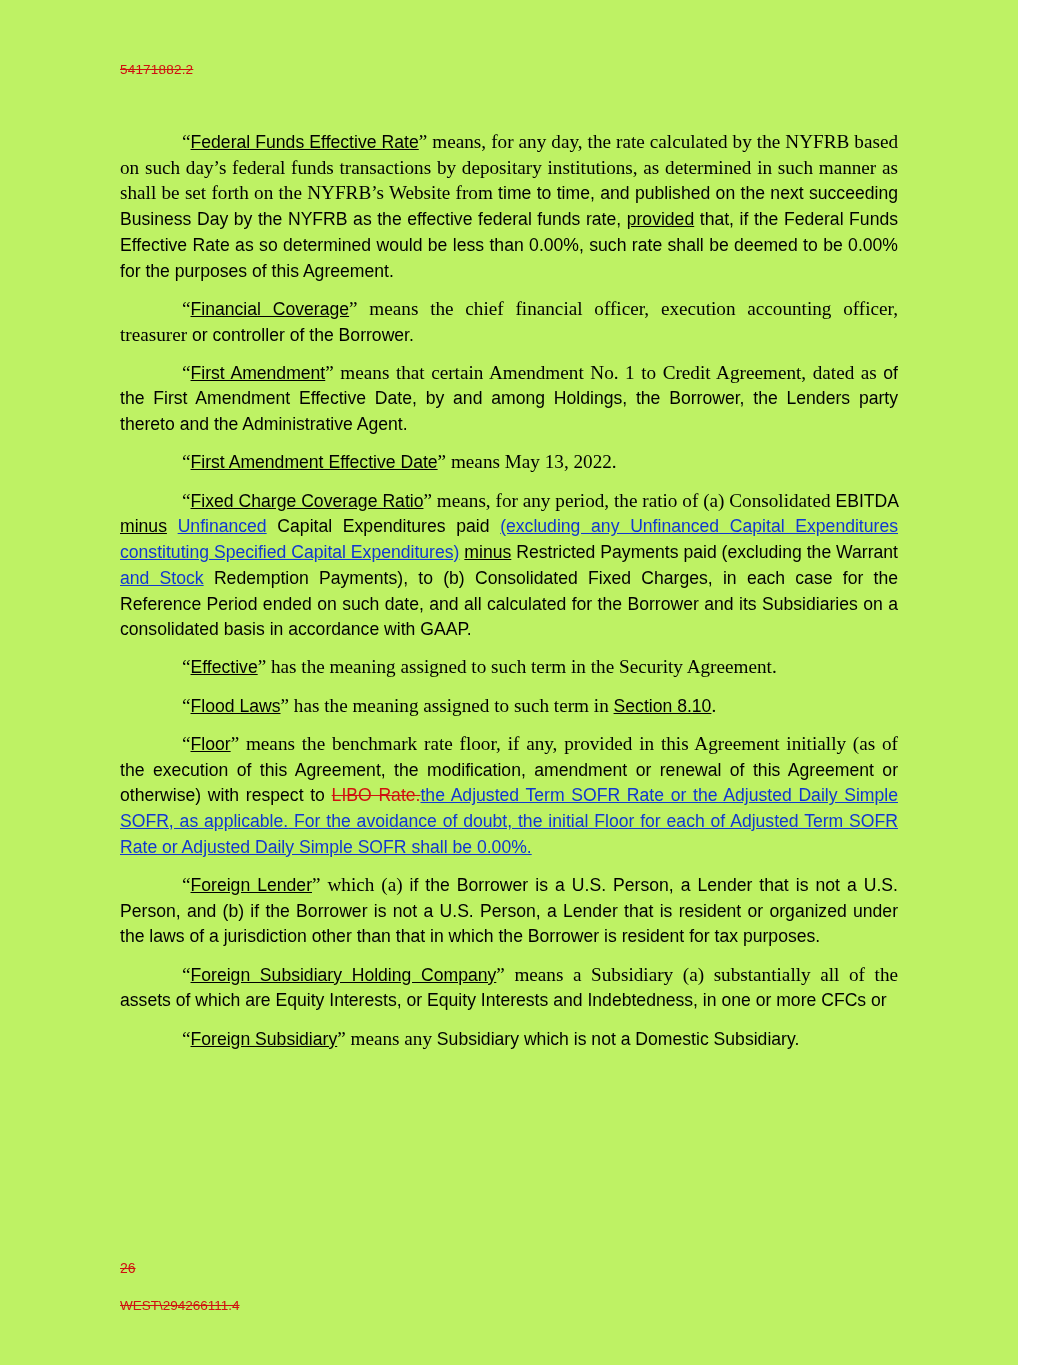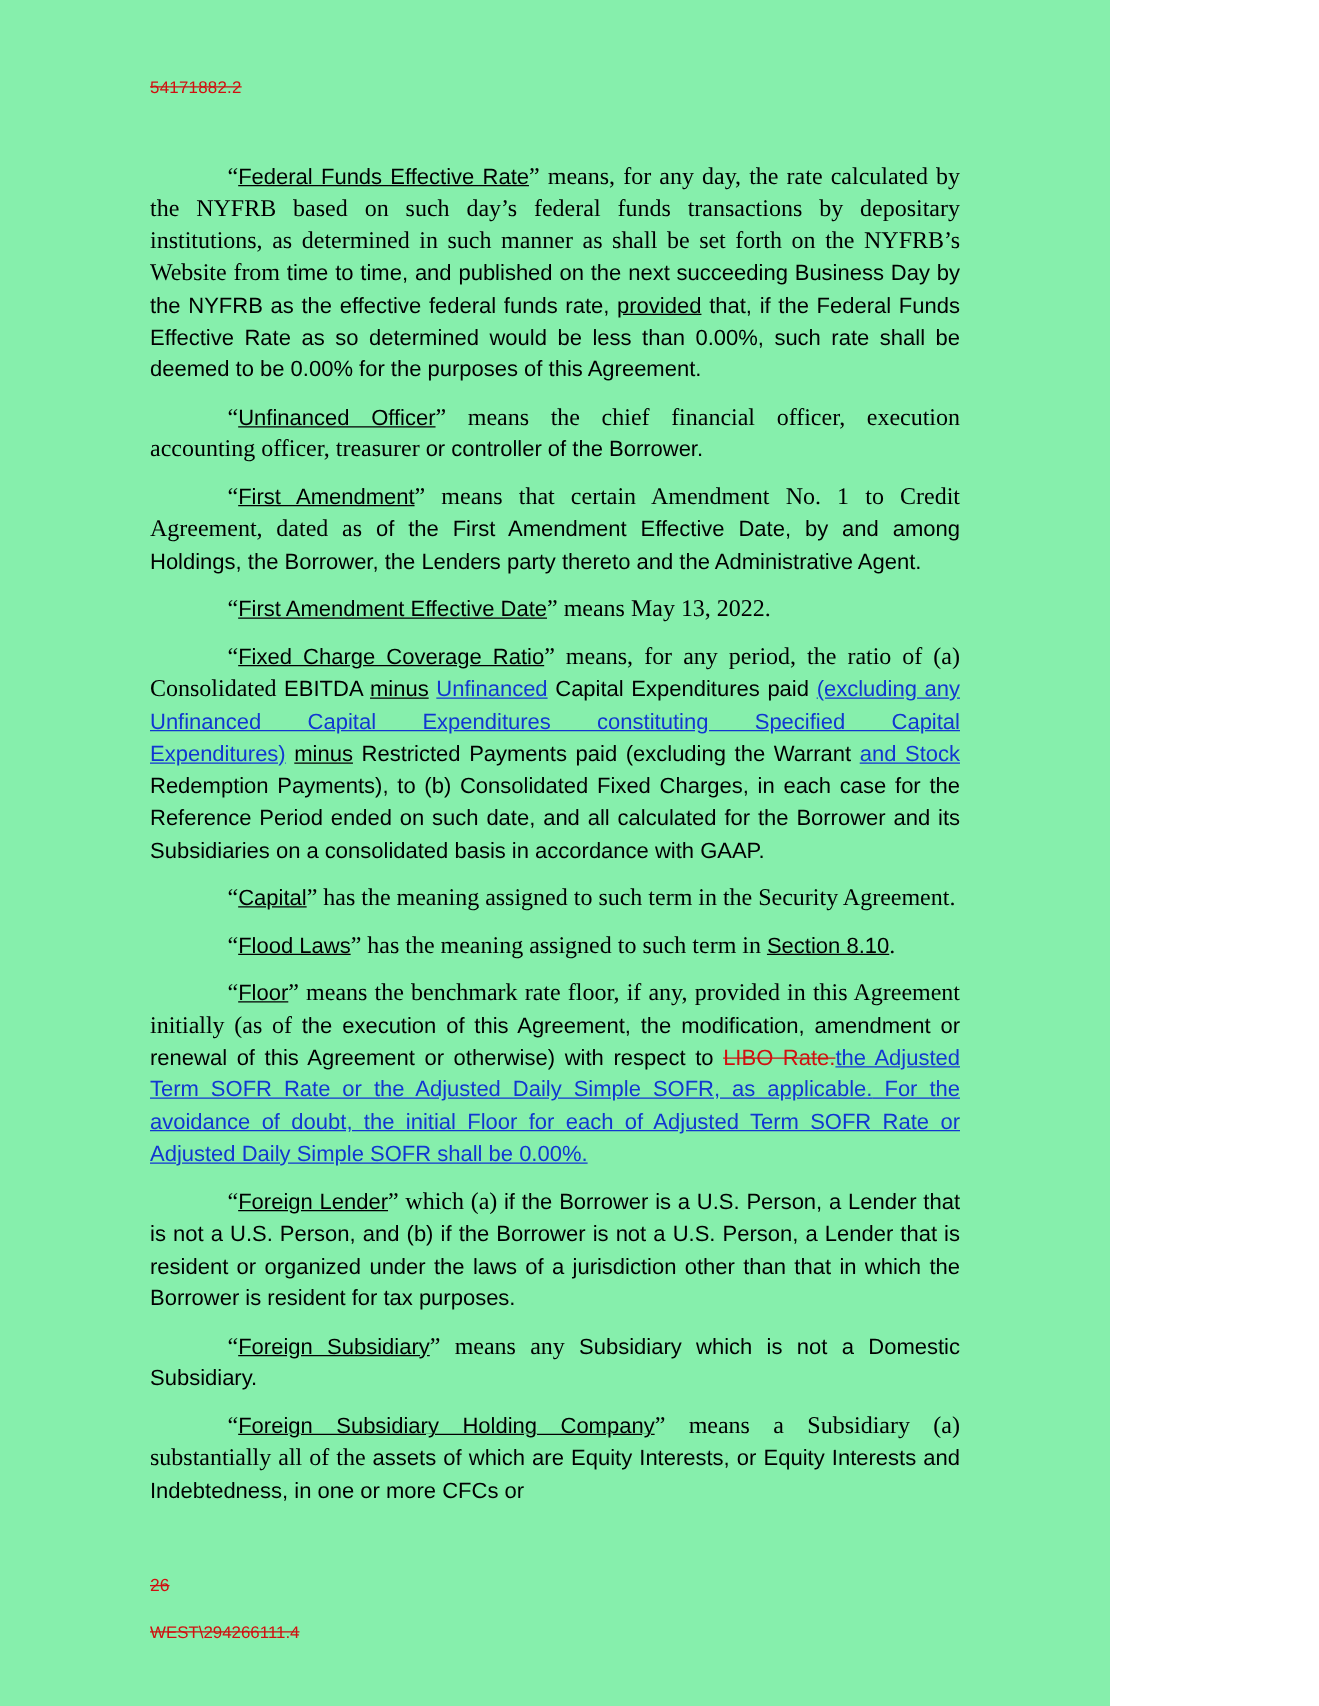--- a/index.html
+++ b/index.html
@@ -2,23 +2,23 @@
 <html><head>
 <meta charset="utf-8">
 <style>
   html, body {
     margin: 0;
     padding: 0;
     background: #ffffff;
   }
   .page {
     position: relative;
-    width: 888px;
+    width: 1018px;
     height: 1365px;
-    background: #86efac;
+    background: #bef264;
     box-sizing: border-box;
     padding: 62px 120px 40px 120px;
     font-family: "Liberation Serif", serif;
     color: #000000;
   }
   .doc-id {
     color: #d01010;
     font-family: "Liberation Sans", sans-serif;
     font-size: 13.5px;
     text-decoration: line-through;
@@ -77,57 +77,57 @@
 
   <div class="doc-id">54171882.2</div>
 
   <p class="para">
     <span class="serif">“</span><span class="sans u">Federal Funds Effective Rate</span><span class="serif">” means, for any day, the rate calculated by the NYFRB based on such day’s federal funds transactions by depositary institutions, as determined in such manner as shall be set forth on the NYFRB’s Website from </span><span class="sans">time to time, and published on the next succeeding Business Day by the NYFRB as the effective federal funds rate, </span><span class="sans u">provided</span><span class="sans"> that, if the Federal Funds Effective Rate as so determined would be less than 0.00%, such rate shall be deemed to be 0.00% for the purposes of this Agreement.</span>
   </p>
 
 
 
   <p class="para">
-    <span class="serif">“</span><span class="sans u">Unfinanced Officer</span><span class="serif">” means the chief financial officer, execution accounting officer, treasurer </span><span class="sans">or controller of the Borrower.</span>
+    <span class="serif">“</span><span class="sans u">Financial Coverage</span><span class="serif">” means the chief financial officer, execution accounting officer, treasurer </span><span class="sans">or controller of the Borrower.</span>
   </p>
 
   <p class="para">
     <span class="serif">“</span><span class="sans u">First Amendment</span><span class="serif">” means that certain Amendment No. 1 to Credit Agreement, dated as </span><span class="sans">of the First Amendment Effective Date, by and among Holdings, the Borrower, the Lenders party thereto and the Administrative Agent.</span>
   </p>
 
   <p class="para">
     <span class="serif">“</span><span class="sans u">First Amendment Effective Date</span><span class="serif">” means May 13, 2022.</span>
   </p>
 
   <p class="para">
     <span class="serif">“</span><span class="sans u">Fixed Charge Coverage Ratio</span><span class="serif">” means, for any period, the ratio of (a) Consolidated </span><span class="sans">EBITDA </span><span class="sans u">minus</span><span class="sans">&nbsp;</span><span class="ins">Unfinanced</span><span class="sans"> Capital Expenditures paid </span><span class="ins">(excluding any Unfinanced Capital Expenditures constituting Specified Capital Expenditures)</span><span class="sans">&nbsp;</span><span class="sans u">minus</span><span class="sans"> Restricted Payments paid (excluding the Warrant </span><span class="ins">and Stock</span><span class="sans"> Redemption Payments), to (b) Consolidated Fixed Charges, in each case for the Reference Period ended on such date, and all calculated for the Borrower and its Subsidiaries on a consolidated basis in accordance with GAAP.</span>
   </p>
 
   <p class="para">
-    <span class="serif">“</span><span class="sans u">Capital</span><span class="serif">” has the meaning assigned to such term in the Security Agreement.</span>
+    <span class="serif">“</span><span class="sans u">Effective</span><span class="serif">” has the meaning assigned to such term in the Security Agreement.</span>
   </p>
 
   <p class="para">
     <span class="serif">“</span><span class="sans u">Flood Laws</span><span class="serif">” has the meaning assigned to such term in </span><span class="sans u">Section 8.10</span><span class="serif">.</span>
   </p>
 
   <p class="para">
     <span class="serif">“</span><span class="sans u">Floor</span><span class="serif">” means the benchmark rate floor, if any, provided in this Agreement initially (as of </span><span class="sans">the execution of this Agreement, the modification, amendment or renewal of this Agreement or otherwise) with respect to </span><span class="del">LIBO Rate.</span><span class="ins">the Adjusted Term SOFR Rate or the Adjusted Daily Simple SOFR, as applicable.</span><span class="ins">  For the avoidance of doubt, the initial Floor for each of Adjusted Term SOFR Rate or Adjusted Daily Simple SOFR shall be 0.00%.</span>
   </p>
 
   <p class="para">
     <span class="serif">“</span><span class="sans u">Foreign Lender</span><span class="serif">” which (a) </span><span class="sans">if the Borrower is a U.S. Person, a Lender that is not a U.S. Person, and (b) if the Borrower is not a U.S. Person, a Lender that is resident or organized under the laws of a jurisdiction other than that in which the Borrower is resident for tax purposes.</span>
   </p>
 
   <p class="para">
-    <span class="serif">“</span><span class="sans u">Foreign Subsidiary</span><span class="serif">” means any </span><span class="sans">Subsidiary which is not a Domestic Subsidiary.</span>
+    <span class="serif">“</span><span class="sans u">Foreign Subsidiary Holding Company</span><span class="serif">” means a Subsidiary (a) substantially all of the </span><span class="sans">assets of which are Equity Interests, or Equity Interests and Indebtedness, in one or more CFCs or</span>
   </p>
 
   <p class="para">
-    <span class="serif">“</span><span class="sans u">Foreign Subsidiary Holding Company</span><span class="serif">” means a Subsidiary (a) substantially all of the </span><span class="sans">assets of which are Equity Interests, or Equity Interests and Indebtedness, in one or more CFCs or</span>
+    <span class="serif">“</span><span class="sans u">Foreign Subsidiary</span><span class="serif">” means any </span><span class="sans">Subsidiary which is not a Domestic Subsidiary.</span>
   </p>
 
   <div class="footer">
     <div class="page-num">26</div>
     <div class="doc-footer-id">WEST\294266111.4</div>
   </div>
 
 </div>
 
 </body></html>

